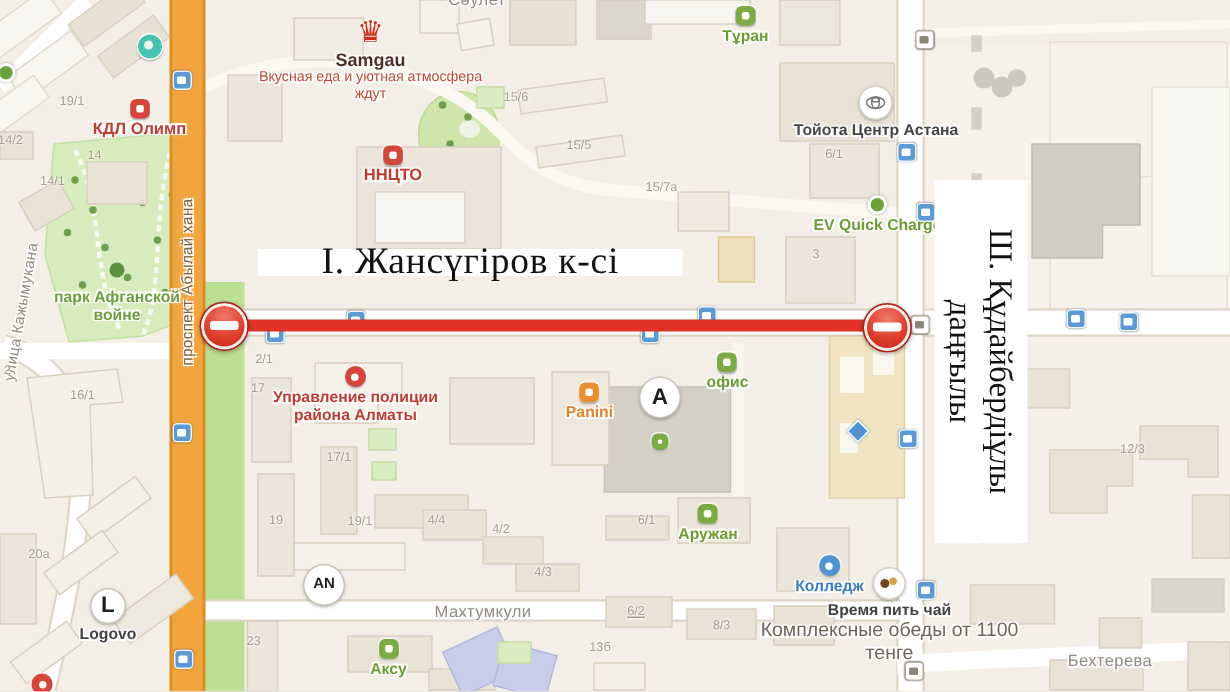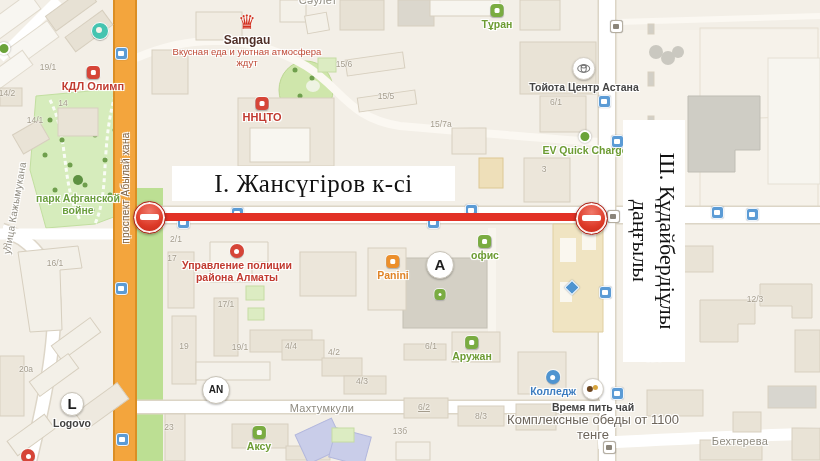--- a/index.html
+++ b/index.html
@@ -42,21 +42,21 @@
   .stop::after{content:'';position:absolute;left:2.5px;right:2.5px;top:3px;bottom:3px;background:#fff;border-radius:1px;}
   .stop.w{background:#fff;border:1px solid #b5aea0;}
   .stop.w::after{background:#8b857a;}
   
   .closure-line{position:absolute;background:#e23125;border-radius:3px;}
   .noentry{position:absolute;width:31px;height:31px;border-radius:50%;
            background:radial-gradient(circle at 50% 30%,#f0796a 0%,#dd3a28 55%,#bd2516 100%);
            border:1px solid #a8241a;box-shadow:inset 0 0 0 2px rgba(255,255,255,.92),0 1px 3px rgba(0,0,0,.35);}
   .noentry::after{content:'';position:absolute;left:6px;right:6px;top:12px;height:6px;background:#fff;border-radius:2px;}
   
-  .title-h{position:absolute;left:172px;top:166px;width:283px;height:35px;background:#fff;
+  .title-h{position:absolute;left:172px;top:166px;width:283px;height:18px;background:#fff;
            display:flex;align-items:center;justify-content:center;
            font-family:"Liberation Serif","DejaVu Serif",serif;font-size:25px;color:#121212;letter-spacing:.5px;}
   .title-v{position:absolute;left:623px;top:120px;width:62px;height:242px;background:#fff;}
   .title-v-inner{position:absolute;left:62px;top:0;width:242px;height:62px;transform:rotate(90deg);transform-origin:0 0;
            display:flex;flex-direction:column;align-items:center;justify-content:center;
            font-family:"Liberation Serif","DejaVu Serif",serif;font-size:22px;color:#121212;line-height:1.25;}
 </style>
 </head>
 <body>
 

